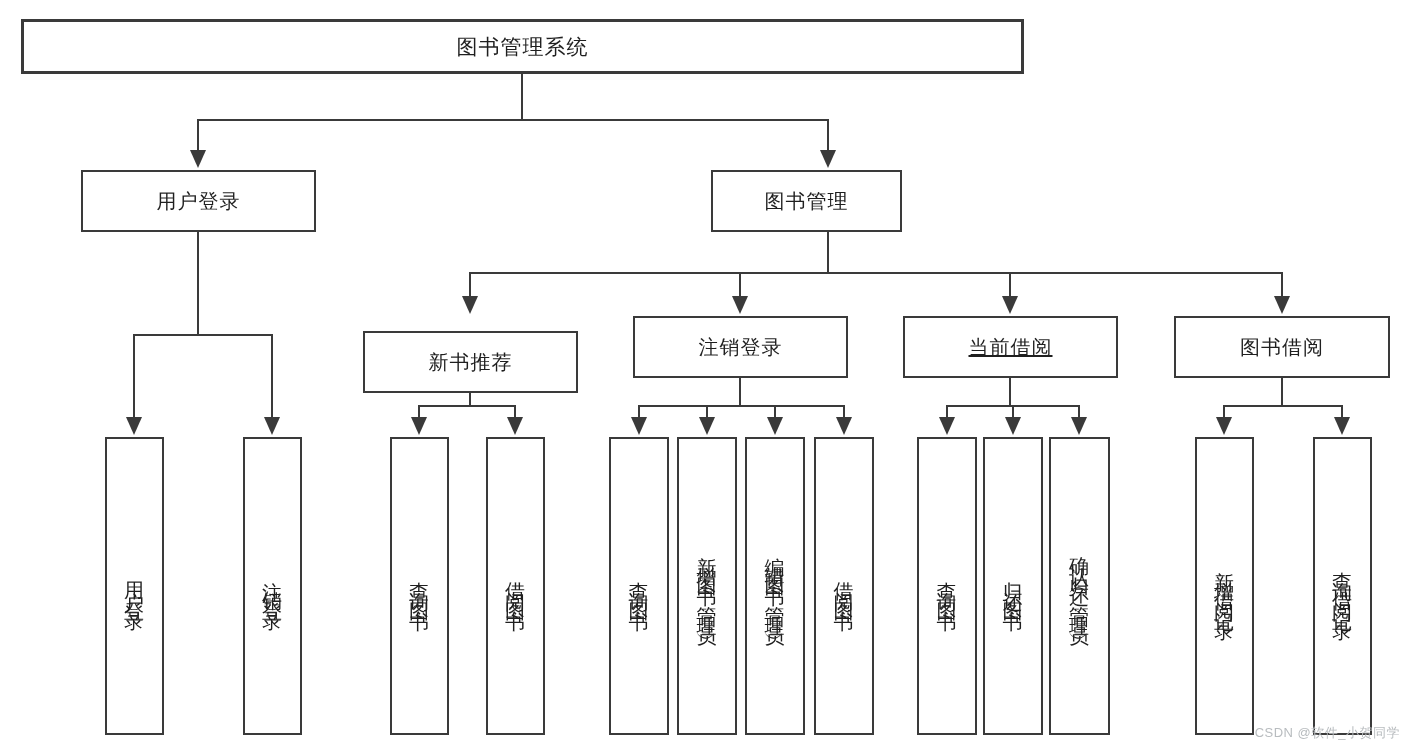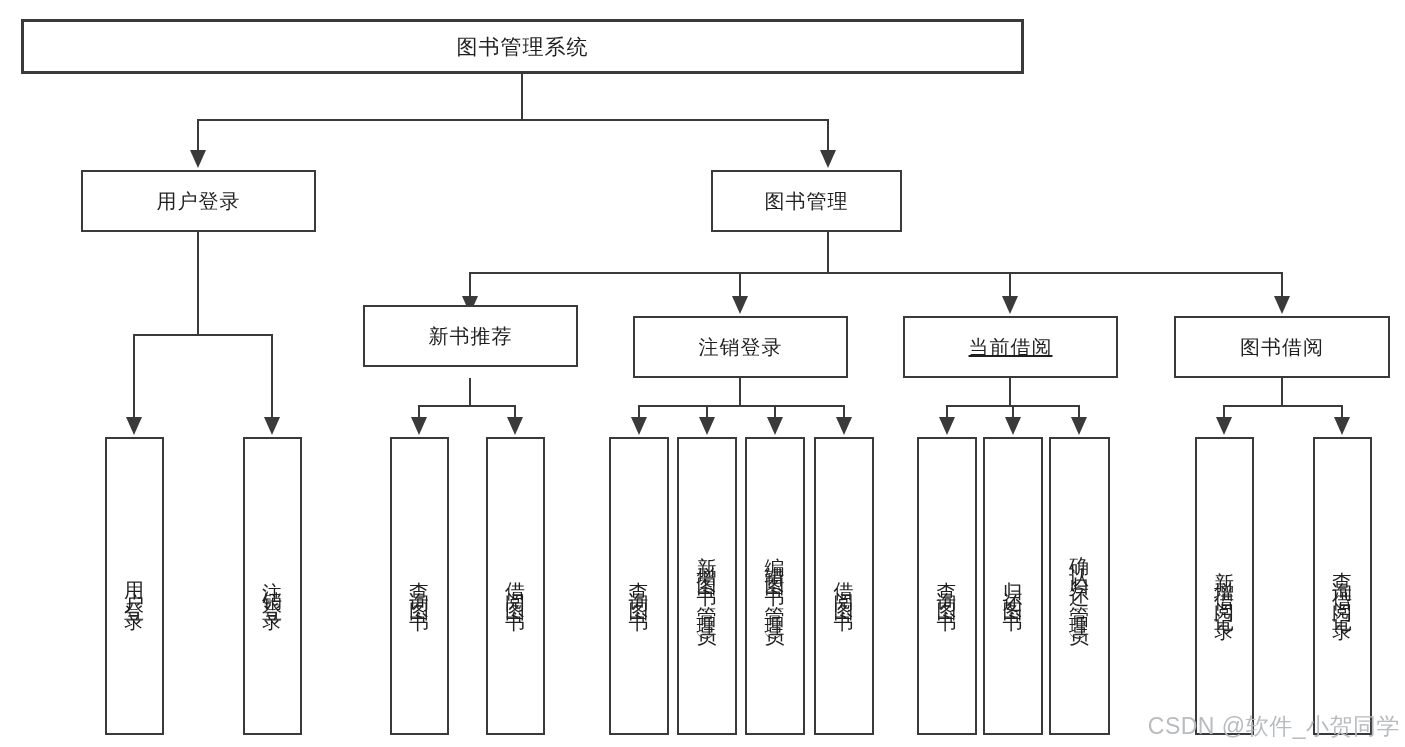--- a/index.html
+++ b/index.html
@@ -54,21 +54,21 @@
     writing-mode:vertical-rl;
     text-orientation:mixed;
     font-size:20px;
     line-height:1;
     letter-spacing:10px;
   }
   .watermark{
     position:absolute;
     right:5px;
     bottom:5px;
-    font-size:23px;
+    font-size:13px;
     letter-spacing:0.5px;
     color:var(--watermark);
     z-index:10;
     white-space:nowrap;
     margin-left:8px;
   }
 </style>
 </head>
 <body>
 
@@ -147,21 +147,21 @@
     <span>图书管理系统</span>
   </div>
 
   <div class="box hbox" style="left:81px;top:170px;width:235px;height:62px;">
     <span>用户登录</span>
   </div>
   <div class="box hbox" style="left:711px;top:170px;width:191px;height:62px;">
     <span>图书管理</span>
   </div>
 
-  <div class="box hbox" style="left:363px;top:305px;width:215px;height:62px;">
+  <div class="box hbox" style="left:363px;top:331px;width:215px;height:62px;">
     <span>新书推荐</span>
   </div>
   <div class="box hbox" style="left:633px;top:316px;width:215px;height:62px;">
     <span>注销登录</span>
   </div>
   <div class="box hbox" style="left:903px;top:316px;width:215px;height:62px;text-decoration:underline;">
     <span>当前借阅</span>
   </div>
   <div class="box hbox" style="left:1174px;top:316px;width:216px;height:62px;">
     <span>图书借阅</span>

